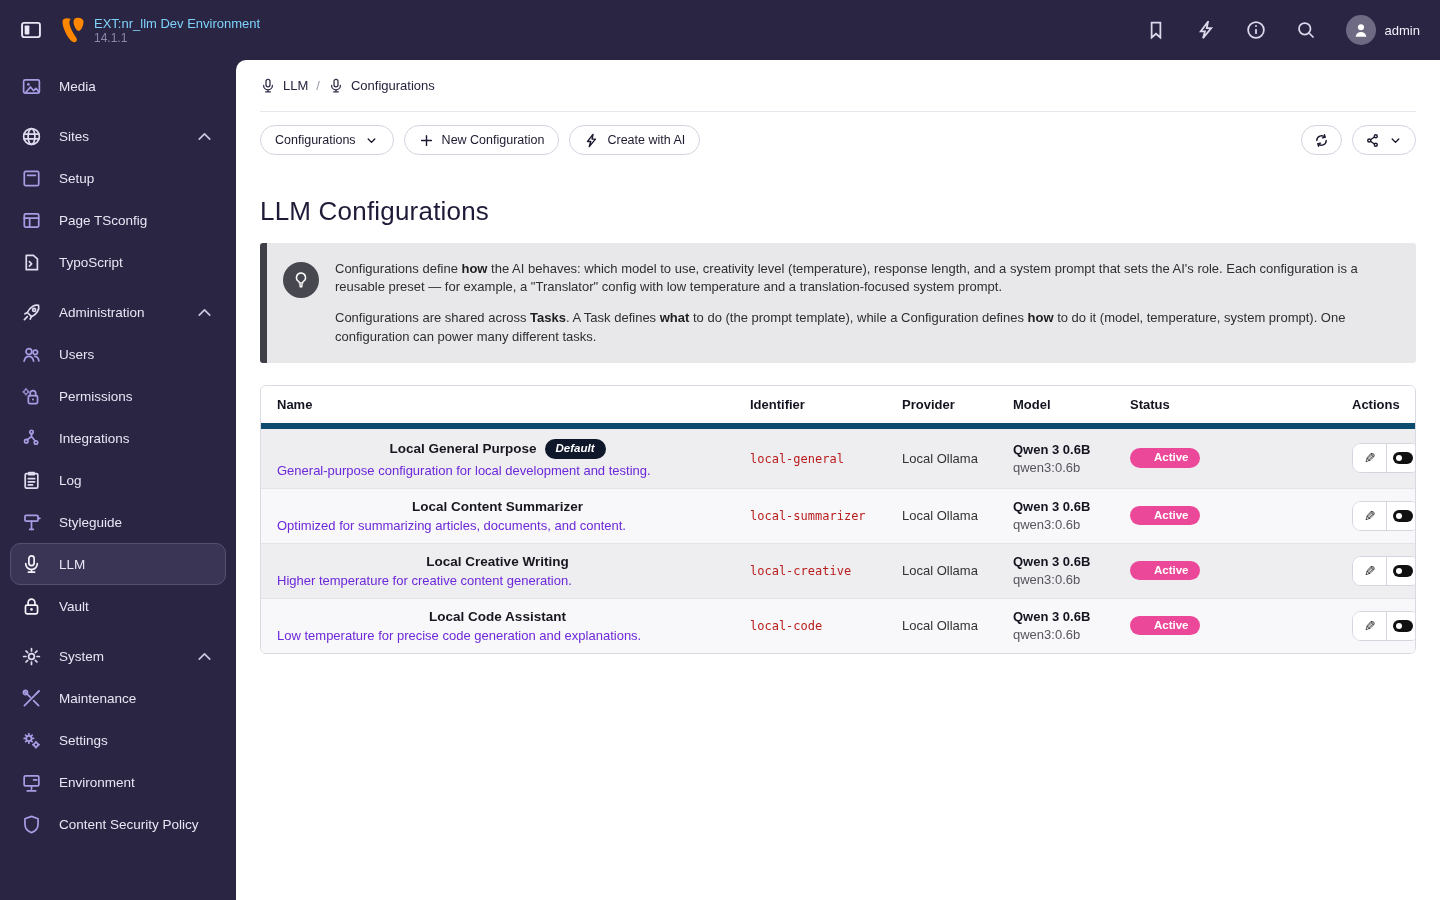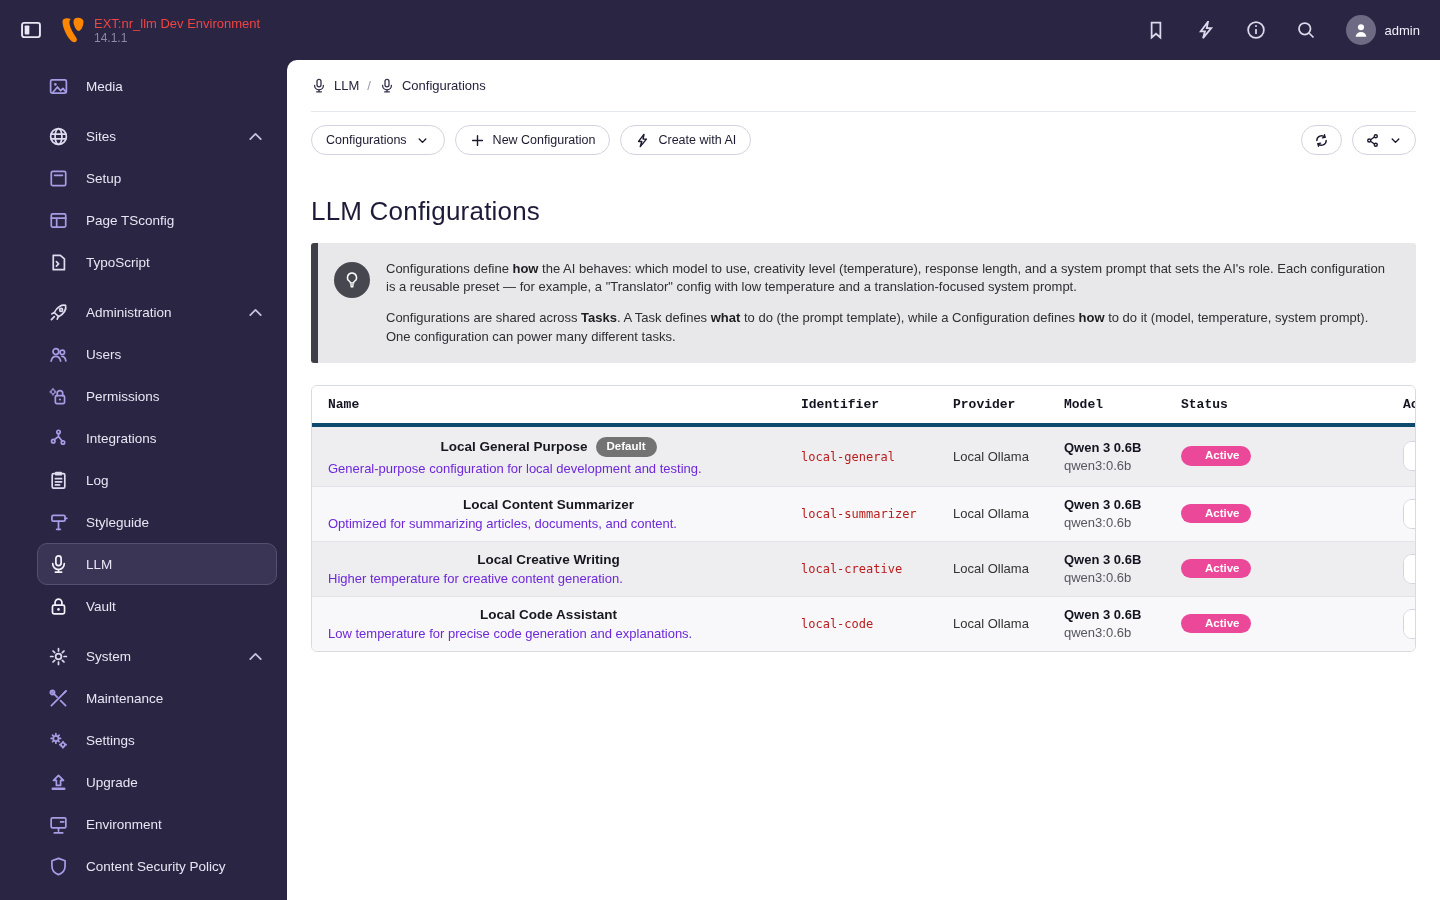--- a/index.html
+++ b/index.html
@@ -13,34 +13,34 @@
   .icon svg { stroke: currentColor; fill: none; stroke-width: 1.3; stroke-linecap: round; stroke-linejoin: round; }
 
   
   .topbar {
     height: 60px; display: flex; align-items: center;
     padding: 0 20px; background: #2a2543; color: #e9e6f5;
   }
   .tb-toggle { width: 22px; height: 22px; color: #e9e6f5; background: none; border: none; cursor: pointer; margin-right: 18px; }
   .brand { display: flex; align-items: center; gap: 10px; }
   .brand-logo { width: 24px; height: 26px; }
-  .brand-title { font-size: 13px; line-height: 15px; color: #ef4444; }
+  .brand-title { font-size: 13px; line-height: 15px; color: #7dd3fc; }
   .brand-version { font-size: 12px; color: #8d87a8; }
   .tb-right { margin-left: auto; display: flex; align-items: center; gap: 30px; }
   .tb-icon { width: 20px; height: 20px; color: #dcd9ec; background: none; border: none; cursor: pointer; }
   .tb-icon svg { stroke-width: 1.4; }
   .tb-user { display: flex; align-items: center; gap: 9px; cursor: pointer; }
   .avatar { width: 30px; height: 30px; border-radius: 50%; background: #6e6a84; display: flex; align-items: center; justify-content: center; }
   .admin-label { font-size: 13px; color: #f2f0fa; }
 
   
   .layout { display: flex; height: 840px; }
 
   
-  .sidebar { width: 260px; padding-top: 5px; flex: none; margin-left: 27px; }
+  .sidebar { width: 236px; padding-top: 5px; flex: none; }
   .nav-item {
     height: 42px; display: flex; align-items: center;
     margin: 0 10px; padding: 0 10px; border-radius: 10px;
     border: 1px solid transparent; cursor: pointer;
   }
   .nav-item .icon { width: 21px; height: 21px; flex: none; }
   .nav-item .icon svg { width: 21px; height: 21px; }
   .nav-label { margin-left: 17px; font-size: 13.5px; color: #e8e6f4; }
   .nav-group { margin-top: 8px; }
   .nav-chev { margin-left: auto; width: 13px; height: 13px; color: #c9c5dd; }
@@ -89,40 +89,40 @@
   .callout-icon svg { stroke: #fff; fill: none; stroke-width: 1.3; stroke-linecap: round; }
   .callout-text { font-size: 13px; line-height: 1.4; color: #2e2e33; }
   .callout-text p + p { margin-top: 13px; }
   .callout-text strong { color: #1d1d22; }
 
   
   .table-wrap { margin-top: 22px; border: 1px solid #d9d9e2; border-radius: 6px; overflow: hidden; }
   table.config-table { width: 100%; border-collapse: collapse; table-layout: fixed; }
   .config-table th {
     text-align: left; font-size: 13px; font-weight: bold; color: #141420;
-    padding: 11px 16px; background: #fff; border-bottom: 4px solid #0c4a6e; font-family: Liberation Mono, monospace;
+    padding: 11px 16px; background: #fff; border-bottom: 6px solid #0c4a6e;
   }
   .config-table th.col-actions { text-align: right; }
   .config-table td { padding: 10px 16px; vertical-align: middle; font-size: 13px; color: #333; }
   .config-table tr.row-odd td { background: #eeeef1; }
   .config-table tr.row-even td { background: #f8f8fa; }
   .config-table tbody tr + tr td { border-top: 1px solid #e3e3e9; }
 
   .row-title-line { display: flex; align-items: center; gap: 8px; justify-content: center; }
   .row-title { font-weight: bold; font-size: 13.5px; color: #17171f; }
   .row-desc { margin-top: 4px; font-size: 13px; color: #6d28d9; }
   .cell-id code { font-family: "DejaVu Sans Mono", monospace; font-size: 12px; color: #b91c1c; }
   .model-name { font-weight: bold; color: #141420; }
   .model-id { margin-top: 3px; color: #55555e; }
 
   .badge {
     display: inline-block; padding: 3px 11px; border-radius: 999px;
     font-size: 11.5px; font-weight: bold; color: #fff; line-height: 1.2;
   }
-  .badge-default { background: #737373; }
+  .badge-default { background: #0f172a; font-style: italic; }
   .badge-active { background: #ec4899; padding-left: 24px; }
 
   .cell-actions { text-align: right; }
   .action-group {
     display: inline-flex; border: 1px solid #d5d5e0; border-radius: 9px;
     overflow: hidden; background: #fff; vertical-align: middle;
   }
   .act-btn {
     width: 33px; height: 28px; background: #fff; border: none; cursor: pointer;
     display: flex; align-items: center; justify-content: center; color: #111;
@@ -379,29 +379,20 @@
           <svg viewBox="0 0 16 16">
             <circle cx="6" cy="6.4" r="2"></circle>
             <path d="M6 2.8v1M6 9v1M2.4 6.4h1M8.6 6.4h1M3.5 3.9l.7.7M7.8 8.2l.7.7M8.5 3.9l-.7.7M4.2 8.2l-.7.7"></path>
             <circle cx="11.4" cy="11.2" r="1.5"></circle>
             <path d="M11.4 8.8v.8M11.4 12.8v.8M9 11.2h.8M13 11.2h.8"></path>
           </svg>
         </span>
       <span class="nav-label">Settings</span>
     </div>
 
-    <div class="nav-item">
-      <span class="icon ic-purple">
-          <svg viewBox="0 0 16 16">
-            <path d="M8 2.6 11.8 6.4H9.6v3.8H6.4V6.4H4.2z"></path>
-            <path d="M3.6 12.8h8.8" stroke-width="1.8"></path>
-          </svg>
-        </span>
-      <span class="nav-label">Upgrade</span>
-    </div>
 
     <div class="nav-item">
       <span class="icon ic-purple">
           <svg viewBox="0 0 16 16">
             <rect x="2.4" y="3" width="11.2" height="7.6" rx="1"></rect>
             <path d="M9.6 6h2.4"></path>
             <path d="M8 10.6v2.4M4.8 14.4h6.4"></path>
           </svg>
         </span>
       <span class="nav-label">Environment</span>

